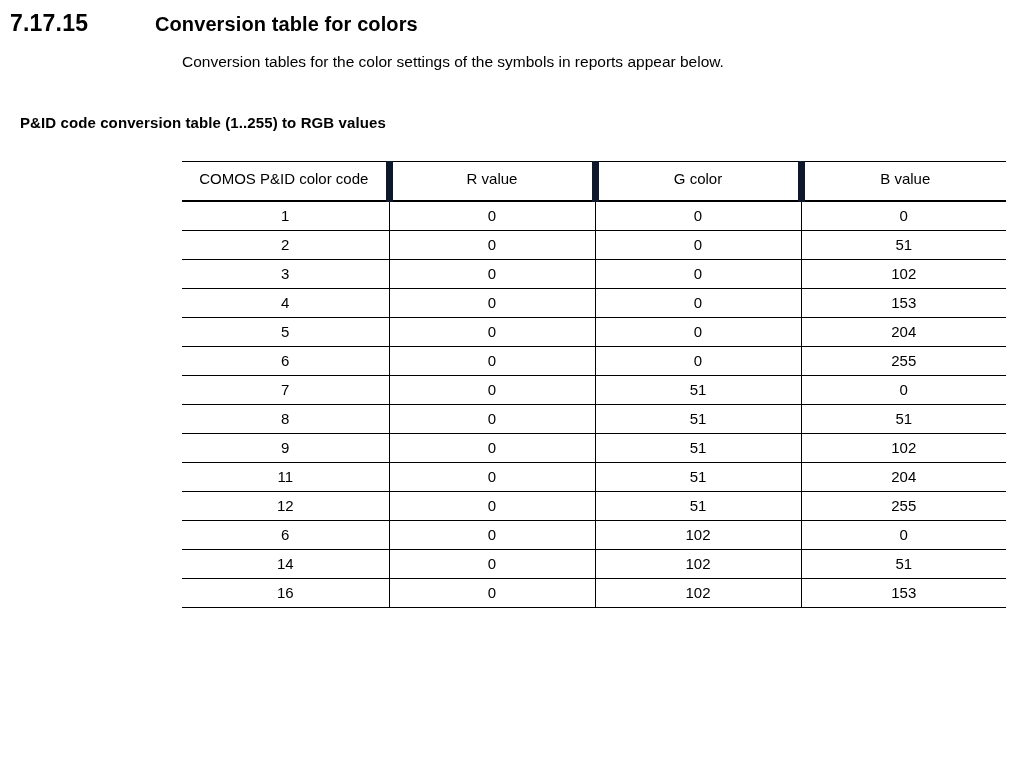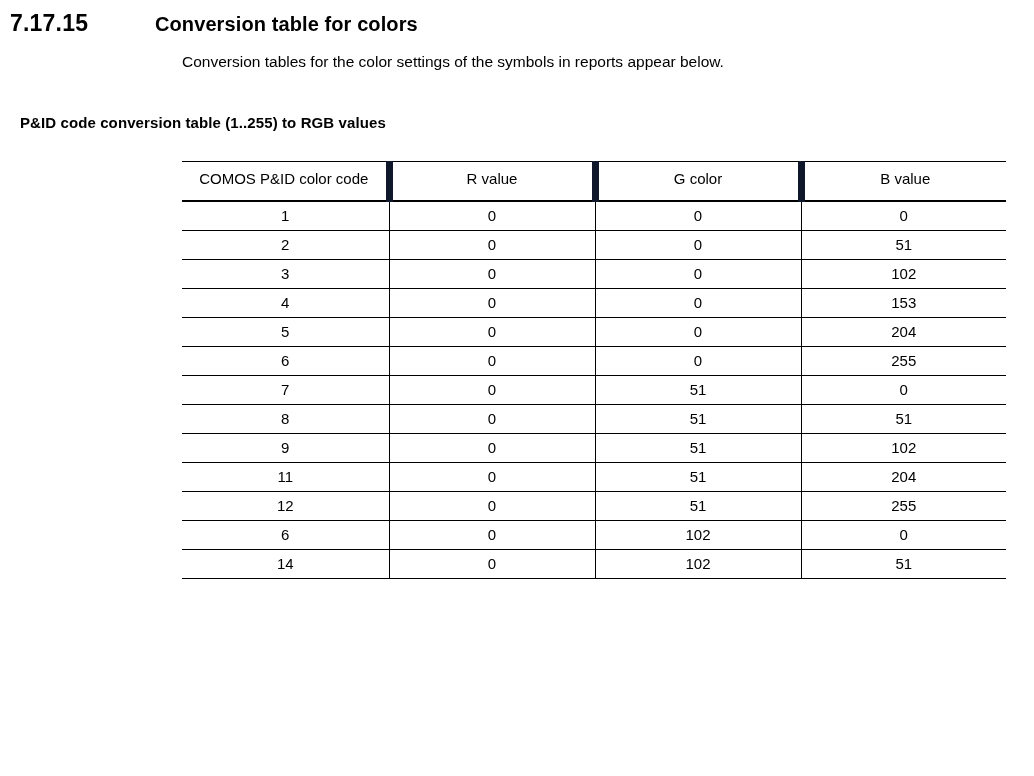--- a/index.html
+++ b/index.html
@@ -197,17 +197,23 @@
           <td>0</td>
           <td>102</td>
           <td>0</td>
         </tr>
         <tr>
           <td>14</td>
           <td>0</td>
           <td>102</td>
           <td>51</td>
         </tr>
+        <tr>
+          <td>16</td>
+          <td>0</td>
+          <td>102</td>
+          <td>153</td>
+        </tr>
       </tbody>
     </table>
   </div>
 
 </div>
 
 </body></html>

